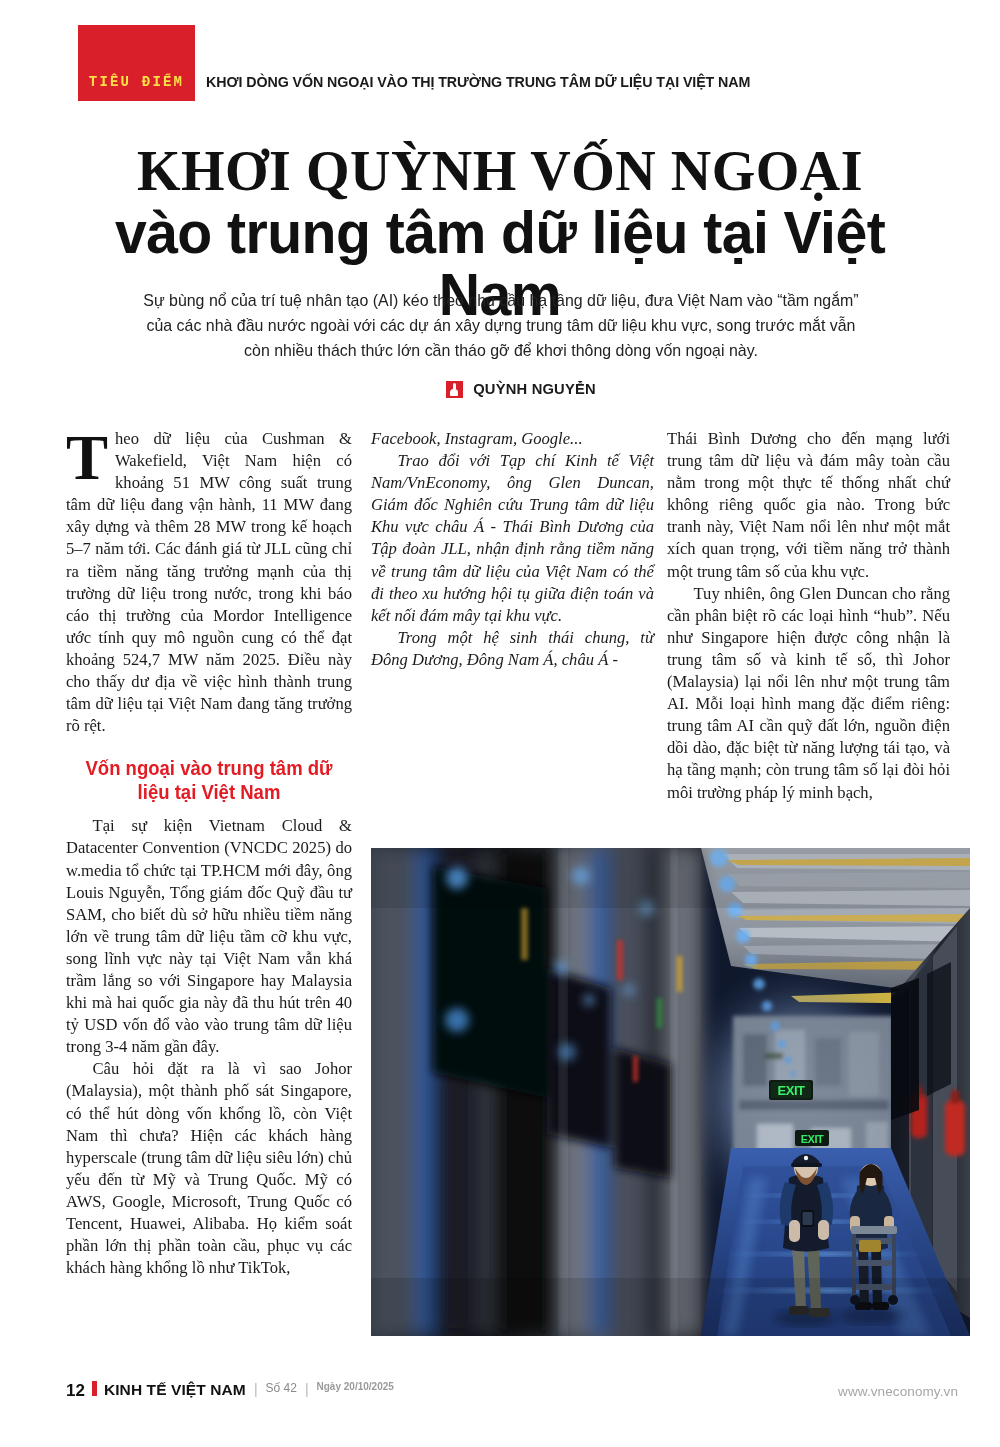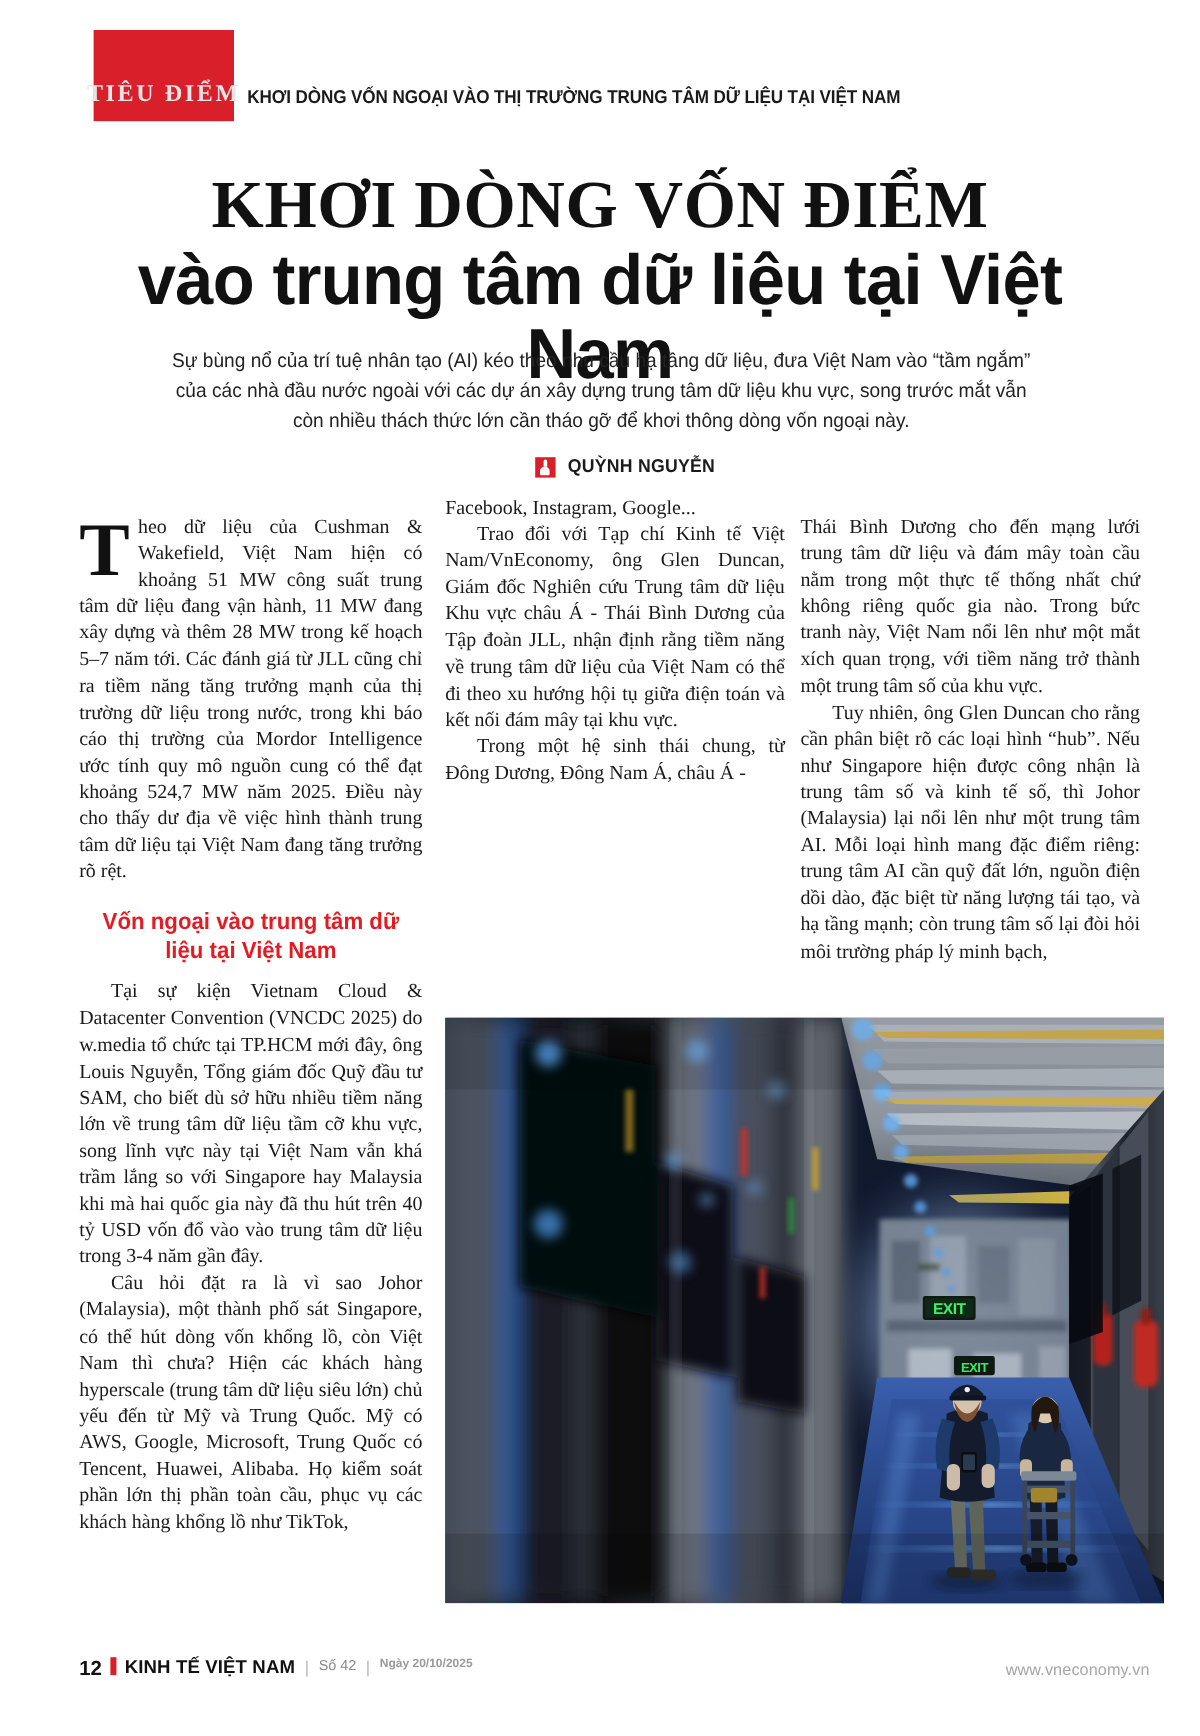--- a/index.html
+++ b/index.html
@@ -30,25 +30,25 @@
     width: 117px;
     height: 76px;
     background: #d9202a;
     display: flex;
     align-items: flex-end;
     justify-content: center;
     box-sizing: border-box;
     padding-bottom: 11px;
   }
   .runhead-badge span {
-    font-family: Liberation Serif, serif;
-    font-weight: 700;
-    font-size: 20px;
+    font-family: Liberation Mono, monospace;
+    font-weight: 700;
+    font-size: 14px;
     letter-spacing: 2.2px;
-    color: #e5e5e5;
+    color: #fde047;
     white-space: nowrap;
   }
   .runhead-title {
     font-family: "Liberation Sans Narrow", "Liberation Sans", sans-serif;
     font-weight: 700;
     font-size: 15.5px;
     letter-spacing: -0.1px;
     color: #1a1a1a;
     white-space: nowrap;
     padding-left: 12px;
@@ -159,21 +159,21 @@
     color: #1a1a1a;
     hyphens: none;
   }
   .col p {
     margin: 0;
     text-indent: 1.6em;
   }
   .col p.no-indent { text-indent: 0; }
 
   #col1 { left: 66px;  top: 428px; width: 286px; }
-  #col2 { left: 371px; top: 412px; width: 283px; }
+  #col2 { left: 371px; top: 428px; width: 283px; font-style: italic; }
   #col3 { left: 667px; top: 428px; width: 283px; }
 
   
   .dropcap {
     float: left;
     font-family: "Liberation Serif", "DejaVu Serif", serif;
     font-weight: 700;
     font-size: 63px;
     line-height: 52px;
     padding: 4px 7px 0 0;
@@ -193,21 +193,21 @@
   }
 
   
   .photo {
     position: absolute;
     left: 371px;
     top: 848px;
     width: 599px;
     height: 488px;
     overflow: hidden;
-    background: #5eead4;
+    background: #eab308;
   }
   .photo svg { display: block; }
 
   
   .footer {
     position: absolute;
     left: 0;
     bottom: 44px;
     width: 1000px;
     height: 22px;
@@ -268,21 +268,21 @@
 <body>
 
 <div class="runhead">
   <div class="runhead-badge">
     <span>TIÊU ĐIỂM</span>
   </div>
   <div class="runhead-title">KHƠI DÒNG VỐN NGOẠI VÀO THỊ TRƯỜNG TRUNG TÂM DỮ LIỆU TẠI VIỆT NAM</div>
 </div>
 
 <div class="headline-wrap">
-  <div class="headline-1">KHƠI DÒNG VỐN ĐIỂM</div>
+  <div class="headline-1">KHƠI QUỲNH VỐN NGOẠI</div>
   <div class="headline-2">vào trung tâm dữ liệu tại Việt Nam</div>
 </div>
 
 <div class="deck">Sự bùng nổ của trí tuệ nhân tạo (AI) kéo theo nhu cầu hạ tầng dữ liệu, đưa Việt Nam vào “tầm ngắm” của các nhà đầu nước ngoài với các dự án xây dựng  trung tâm dữ liệu khu vực, song trước mắt vẫn còn nhiều thách thức lớn cần tháo gỡ để khơi thông dòng vốn ngoại này.</div>
 
 <div class="byline">
   <span class="byline-mark"></span>
   <span class="byline-name">QUỲNH NGUYỄN</span>
 </div>
 

